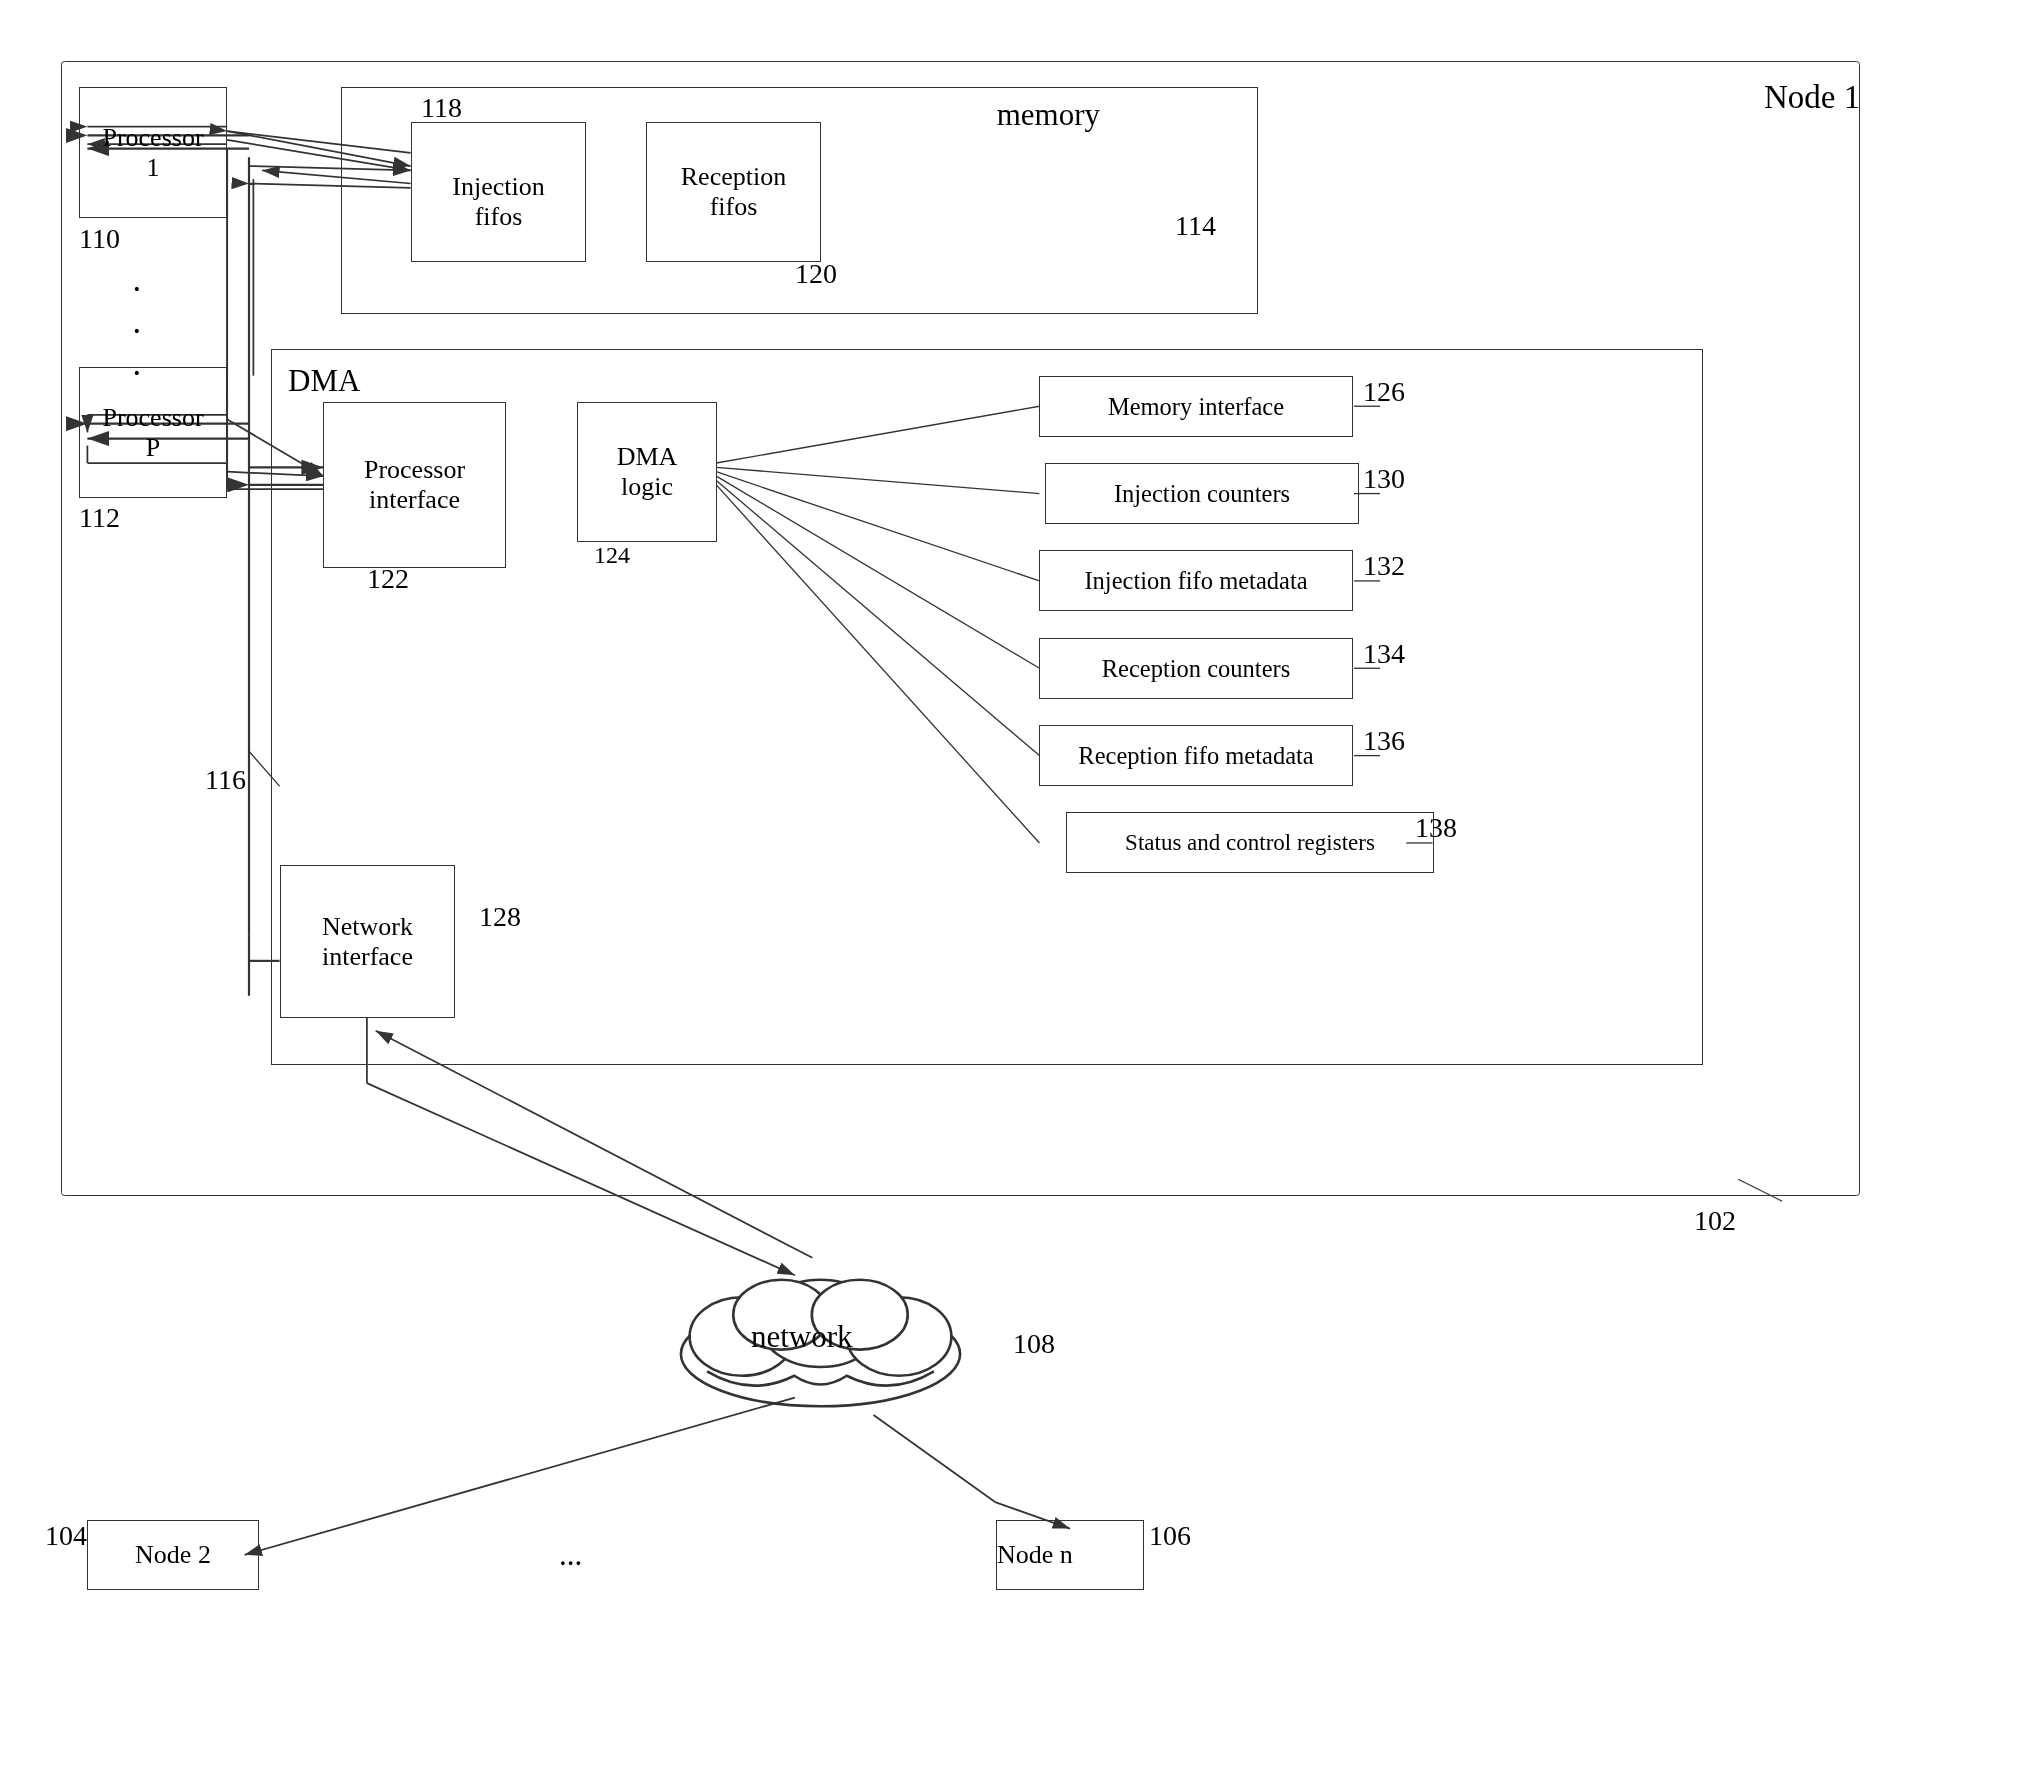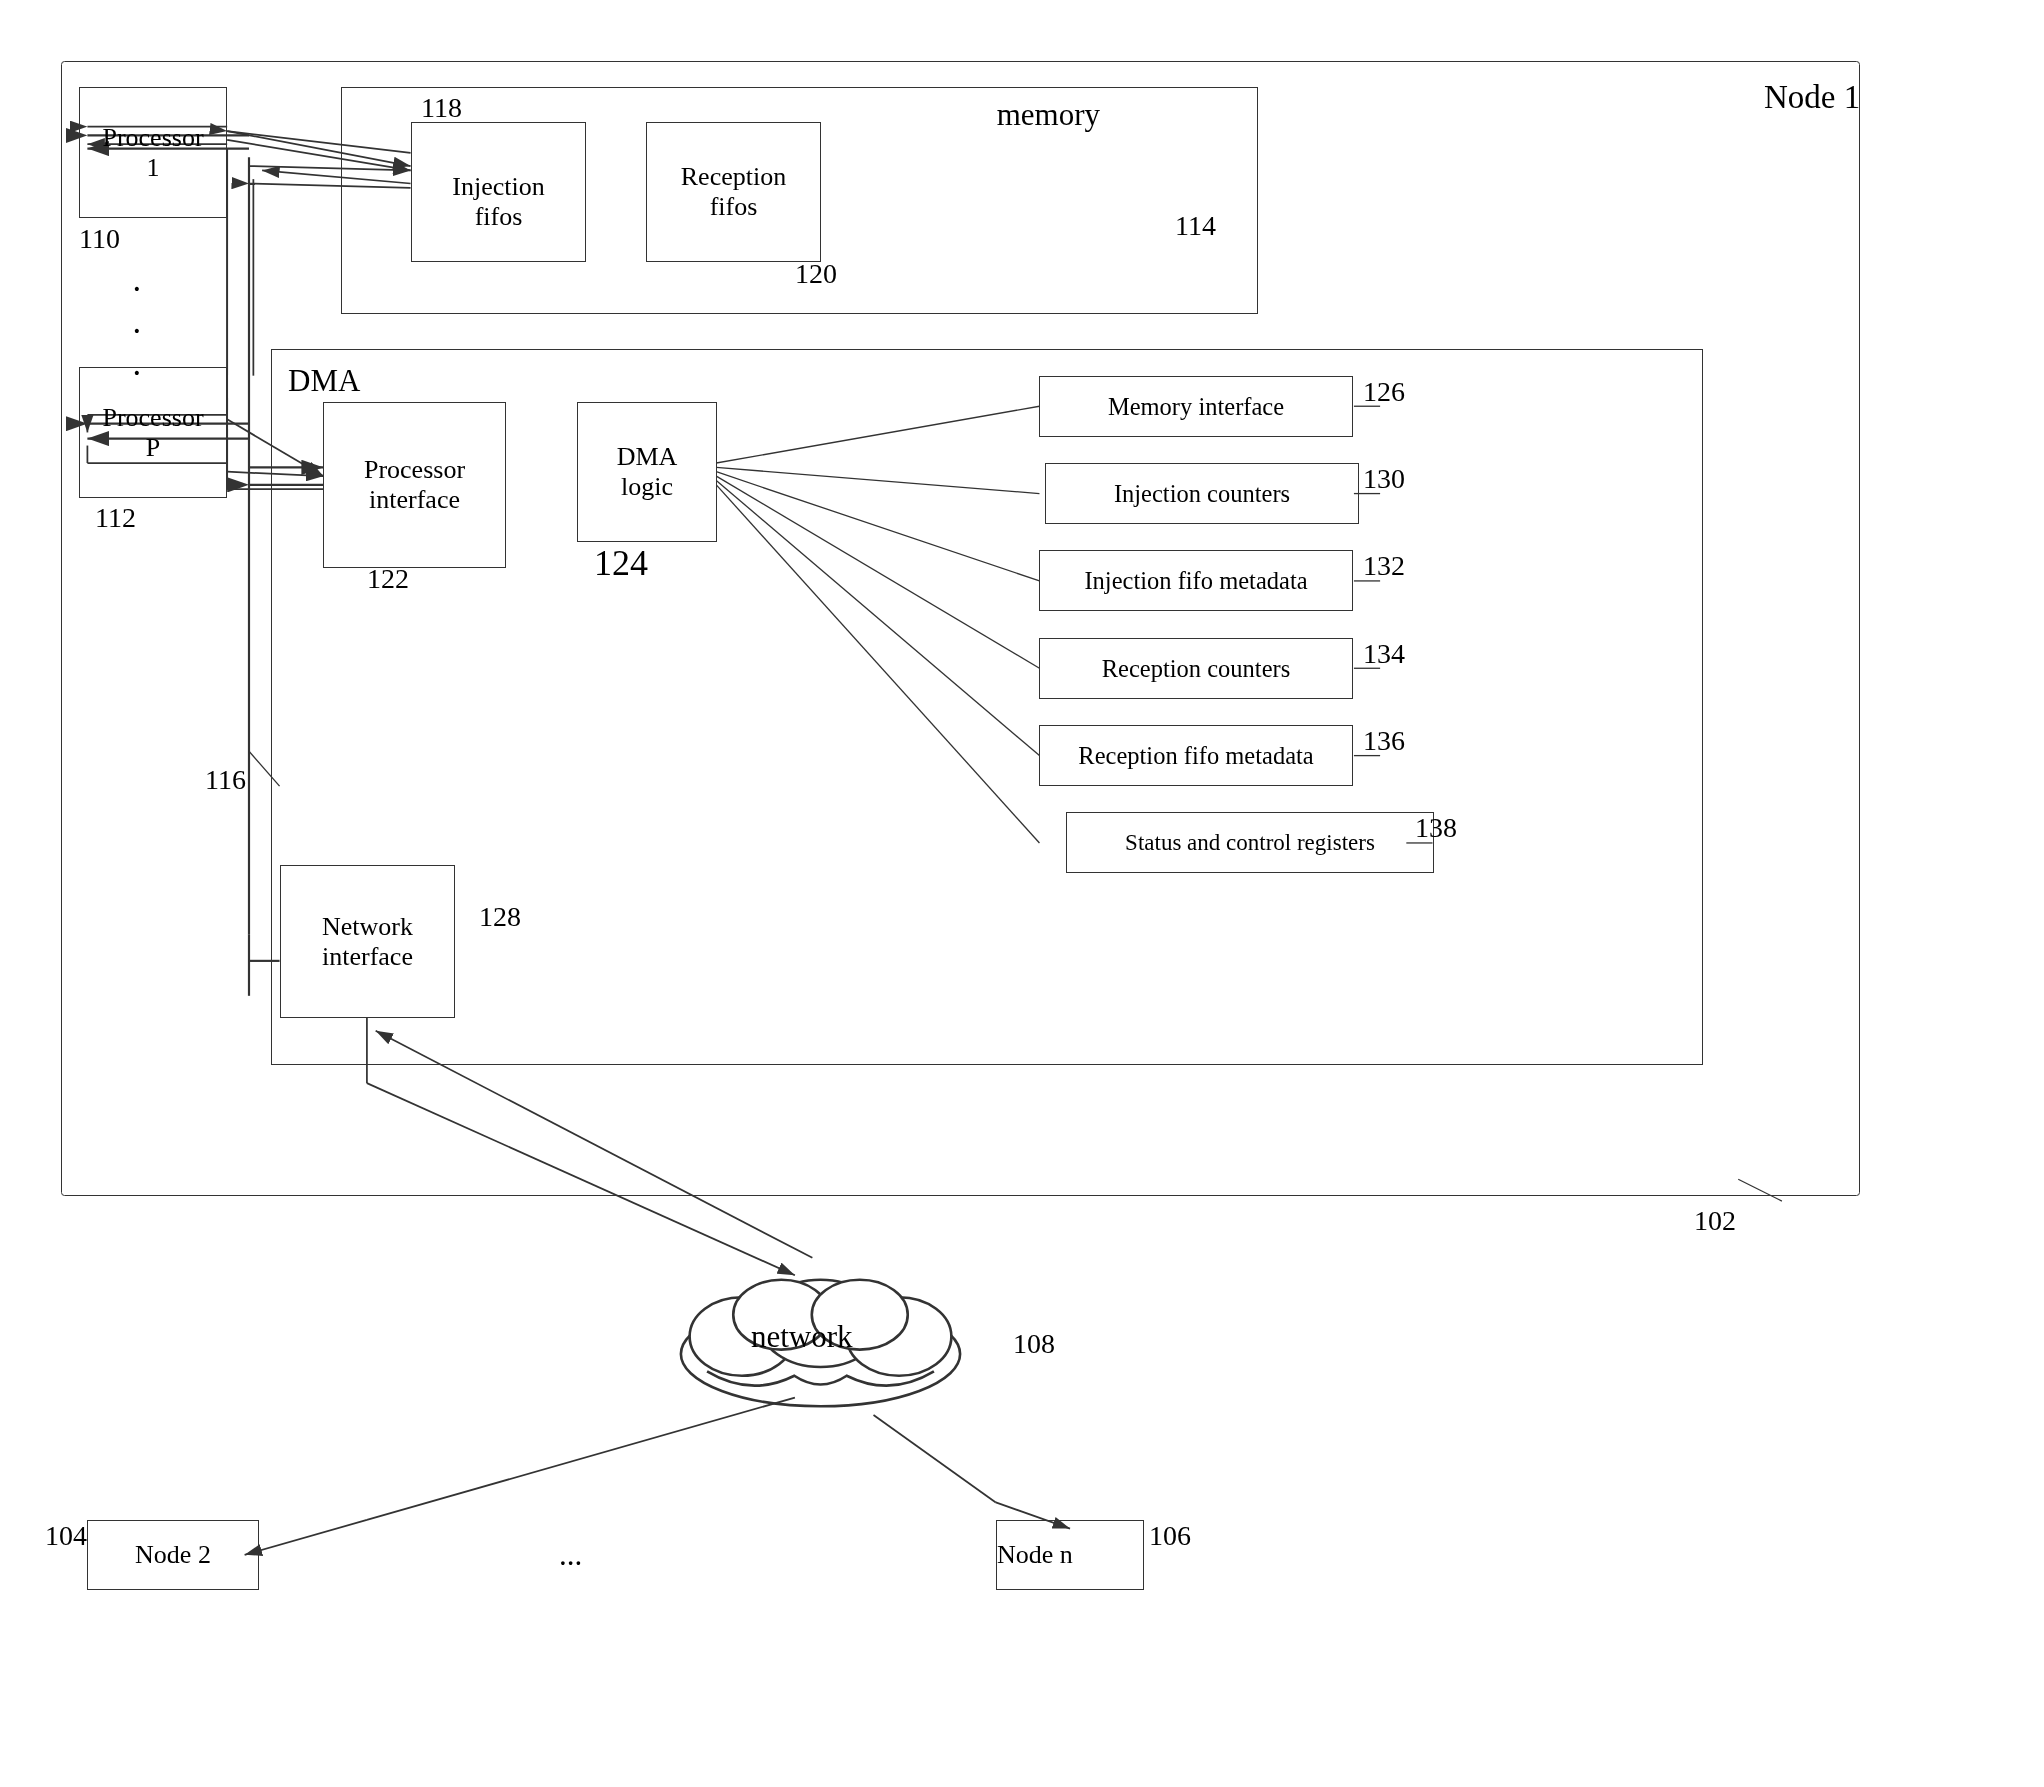--- a/index.html
+++ b/index.html
@@ -152,21 +152,21 @@
       align-items: center;
       justify-content: center;
       text-align: center;
       font-size: 26px;
     }
 
     .dma-logic-ref {
       position: absolute;
       top: 507px;
       left: 559px;
-      font-size: 36px;
+      font-size: 24px;
     }
 
     
     .reg-box {
       position: absolute;
       width: 314px;
       height: 61px;
       border: 1.7px solid #333;
       display: flex;
       align-items: center;
@@ -301,21 +301,20 @@
       justify-content: center;
       text-align: center;
       font-size: 26px;
     }
 
     .processorp-ref {
       position: absolute;
       top: 467px;
       left: 44px;
       font-size: 28px;
-      margin-left: 16px;
     }
 
     
     .dots-between {
       position: absolute;
       top: 234px;
       left: 96px;
       font-size: 35px;
       line-height: 1.2;
       letter-spacing: 2.6px;

